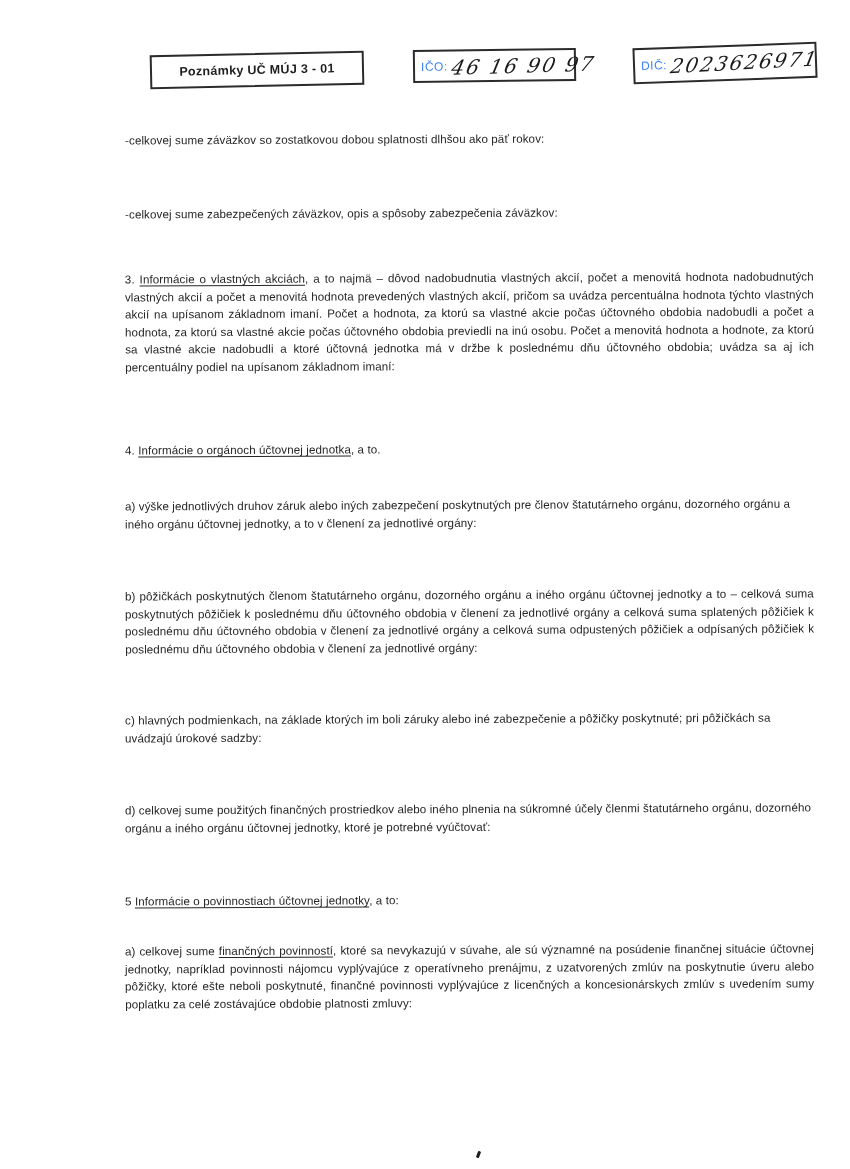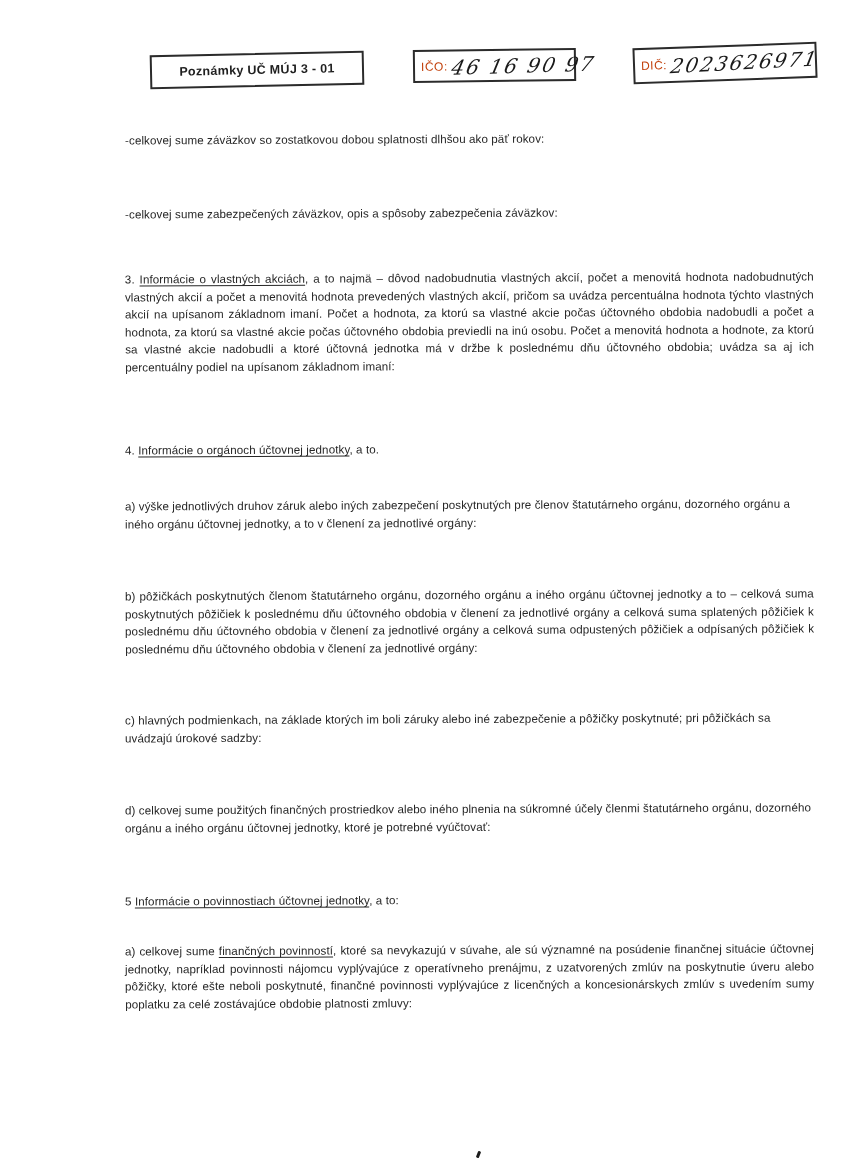--- a/index.html
+++ b/index.html
@@ -32,21 +32,21 @@
     display: flex; align-items: center;
     padding-left: 6px;
   }
   .dic-box {
     left: 633px; top: 45px; width: 184px; height: 36px;
     transform: rotate(-2deg);
     display: flex; align-items: center;
     padding-left: 6px;
   }
   .hbox .label {
-    font-size: 12px; color: #c2410c; letter-spacing: 0.5px;
+    font-size: 12px; color: #3b82f6; letter-spacing: 0.5px;
     flex: 0 0 auto;
   }
   .handwriting {
     font-family: "DejaVu Serif", serif;
     font-style: italic;
     font-size: 20px;
     color: #1a1a1a;
     letter-spacing: 2px;
     transform: skewX(-14deg) rotate(-1deg);
     white-space: nowrap;
@@ -100,21 +100,21 @@
 
   <div class="tblock" style="top:204px">
     <span>-celkovej sume zabezpečených záväzkov, opis a spôsoby zabezpečenia záväzkov:</span>
   </div>
 
   <div class="tblock justify" style="top:269px">
     <span>3. </span><span class="uline">Informácie o vlastných akciách</span><span>, a to najmä – dôvod nadobudnutia vlastných akcií, počet a menovitá hodnota nadobudnutých vlastných akcií a počet a menovitá hodnota prevedených vlastných akcií, pričom sa uvádza percentuálna hodnota týchto vlastných akcií na upísanom základnom imaní. Počet a hodnota, za ktorú sa vlastné akcie počas účtovného obdobia nadobudli a počet a hodnota, za ktorú sa vlastné akcie počas účtovného obdobia previedli na inú osobu. Počet a menovitá hodnota a hodnote, za ktorú sa vlastné akcie nadobudli a ktoré účtovná jednotka má v držbe k poslednému dňu účtovného obdobia; uvádza sa aj ich percentuálny podiel na upísanom základnom imaní:</span>
   </div>
 
   <div class="tblock" style="top:440px">
-    <span>4. </span><span class="uline">Informácie o orgánoch účtovnej jednotky</span><span>, a to.</span>
+    <span>4. </span><span class="uline">Informácie o orgánoch účtovnej jednotka</span><span>, a to.</span>
   </div>
 
   <div class="tblock" style="top:496px">
     <span>a) výške jednotlivých druhov záruk alebo iných zabezpečení poskytnutých pre členov štatutárneho orgánu, dozorného orgánu a iného orgánu účtovnej jednotky, a to v členení za jednotlivé orgány:</span>
   </div>
 
   <div class="tblock justify" style="top:586px">
     <span>b) pôžičkách poskytnutých členom štatutárneho orgánu, dozorného orgánu a iného orgánu účtovnej jednotky a to – celková suma poskytnutých pôžičiek k poslednému dňu účtovného obdobia v členení za jednotlivé orgány a celková suma splatených pôžičiek k poslednému dňu účtovného obdobia v členení za jednotlivé orgány a celková suma odpustených pôžičiek a odpísaných pôžičiek k poslednému dňu účtovného obdobia v členení za jednotlivé orgány:</span>
   </div>
 

